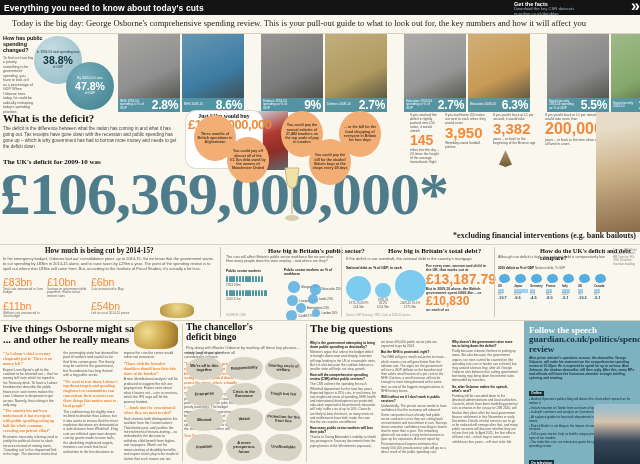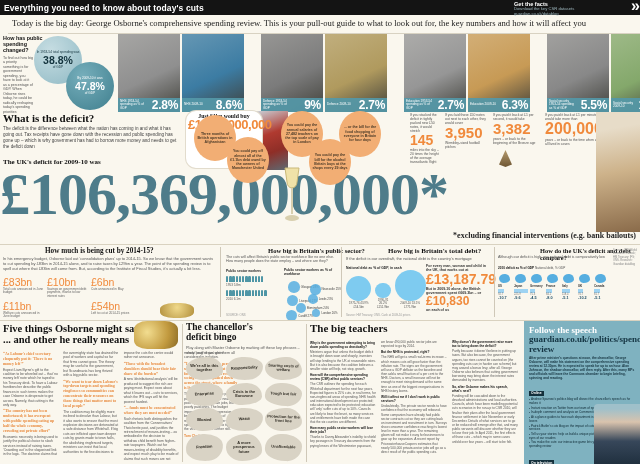--- a/index.html
+++ b/index.html
@@ -445,21 +445,21 @@
       <div class="bcell">Bloated</div>
       <div class="bcell">Waste</div>
       <div class="bcell">Protection for the front line</div>
       <div class="bcell">Freedom</div>
       <div class="bcell">A more prosperous future</div>
       <div class="bcell">Unaffordable</div>
     </div>
 
   <div class="abs gdiv" style="left:306px"></div>
 
-  <div id="bq-h" class="abs sf">The big teachers</div>
+  <div id="bq-h" class="abs sf">The big questions</div>
   <div id="bq-cols" class="abs">
       <span class="bqq">Why is the government attempting to bring down public spending so drastically?</span>
       <span class="bqa">Ministers argue that unless the budget deficit is brought down soon and sharply, investors will stop lending to the UK at reasonable rates. But it is also because the coalition believes a smaller state will help, not stop, growth.</span>
       <span class="bqq">How will the comprehensive spending review (CSR) affect public services?</span>
       <span class="bqa">The CSR outlines the spending for each Whitehall department for the next four years. Expected figures is 25% cuts, in real terms, for non-ringfenced areas of spending. NHS health and international development are protected; education expected to be protected; education will 'only' suffer cuts of up to 10%. Councils are likely to bear the brunt, so many services and entitlements have both made the case that the six counties are different.</span>
       <span class="bqq">How many public sector workers will lose their jobs?</span>
       <span class="bqa">Thanks to Danny Alexander's inability to shield key passages in Treasury documents from the prying lenses of the Westminster paparazzi, we know 490,000 public sector jobs are expected to go by 2014.</span>
       <span class="bqq">But the NHS is protected, right?</span>
       <span class="bqa">The NHS will get a small real-terms increase – which means cuts will grow faster than the inflation rate. The signs are the government will use a GDP deflator as the baseline and then add a small fraction of a per cent to the NHS. Doctors, a small increase will not be enough to meet rising demand at the same time as one of the biggest reorganisations in NHS history looms.</span>
       <span class="bqq">Will it affect me if I don't work in public services?</span>

